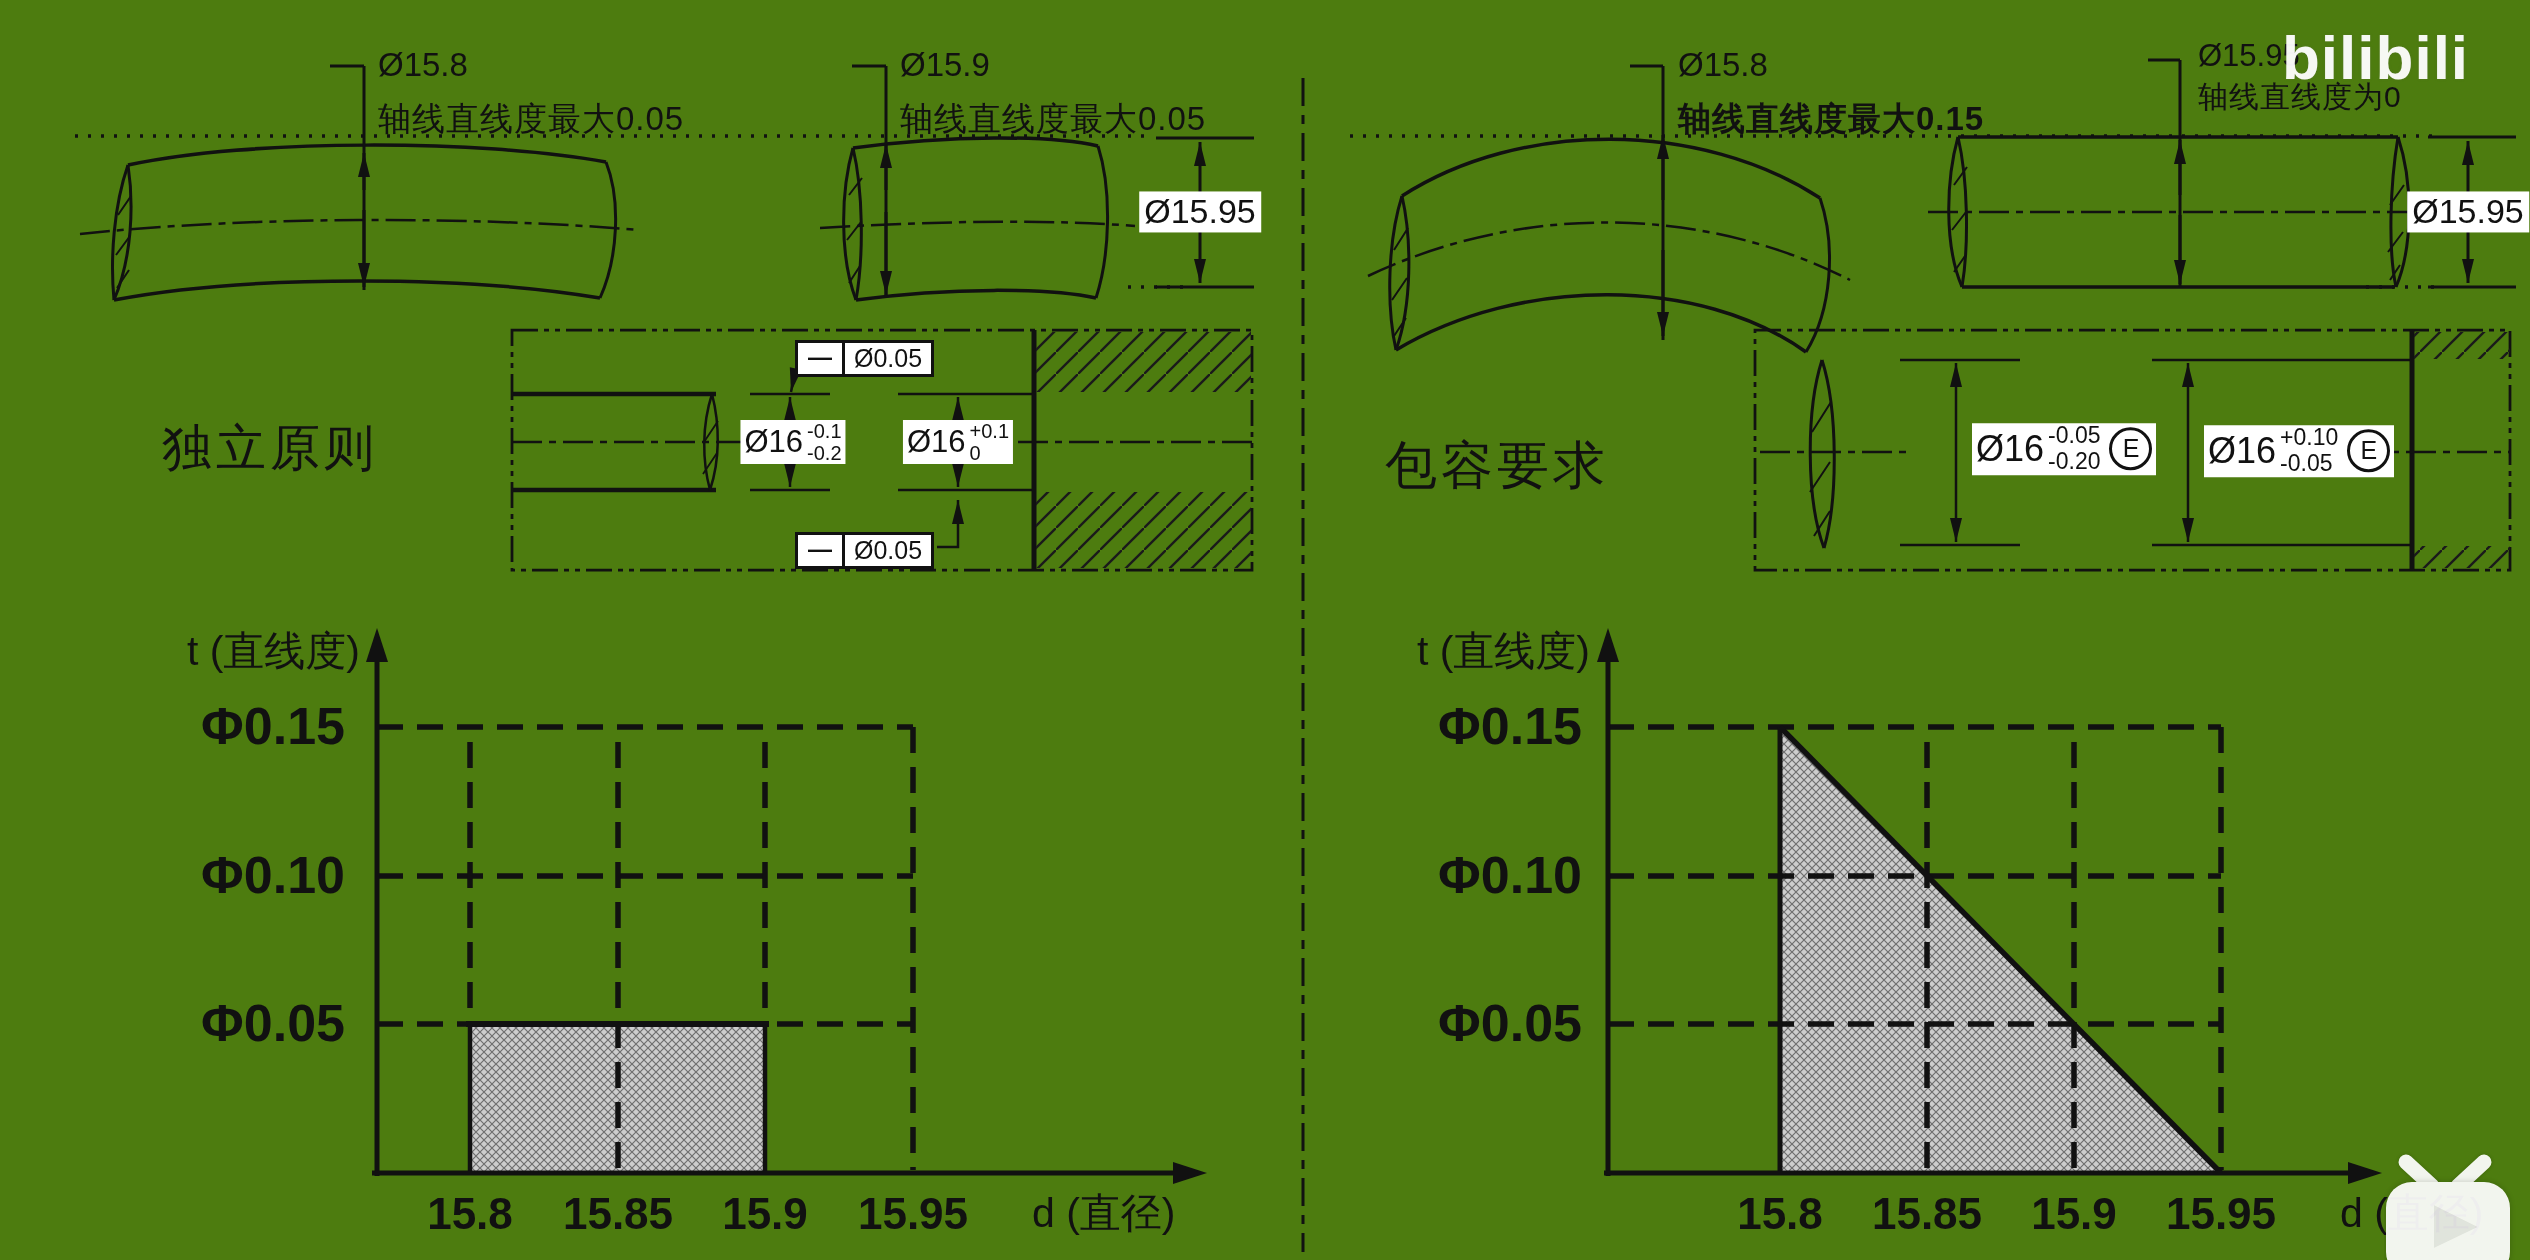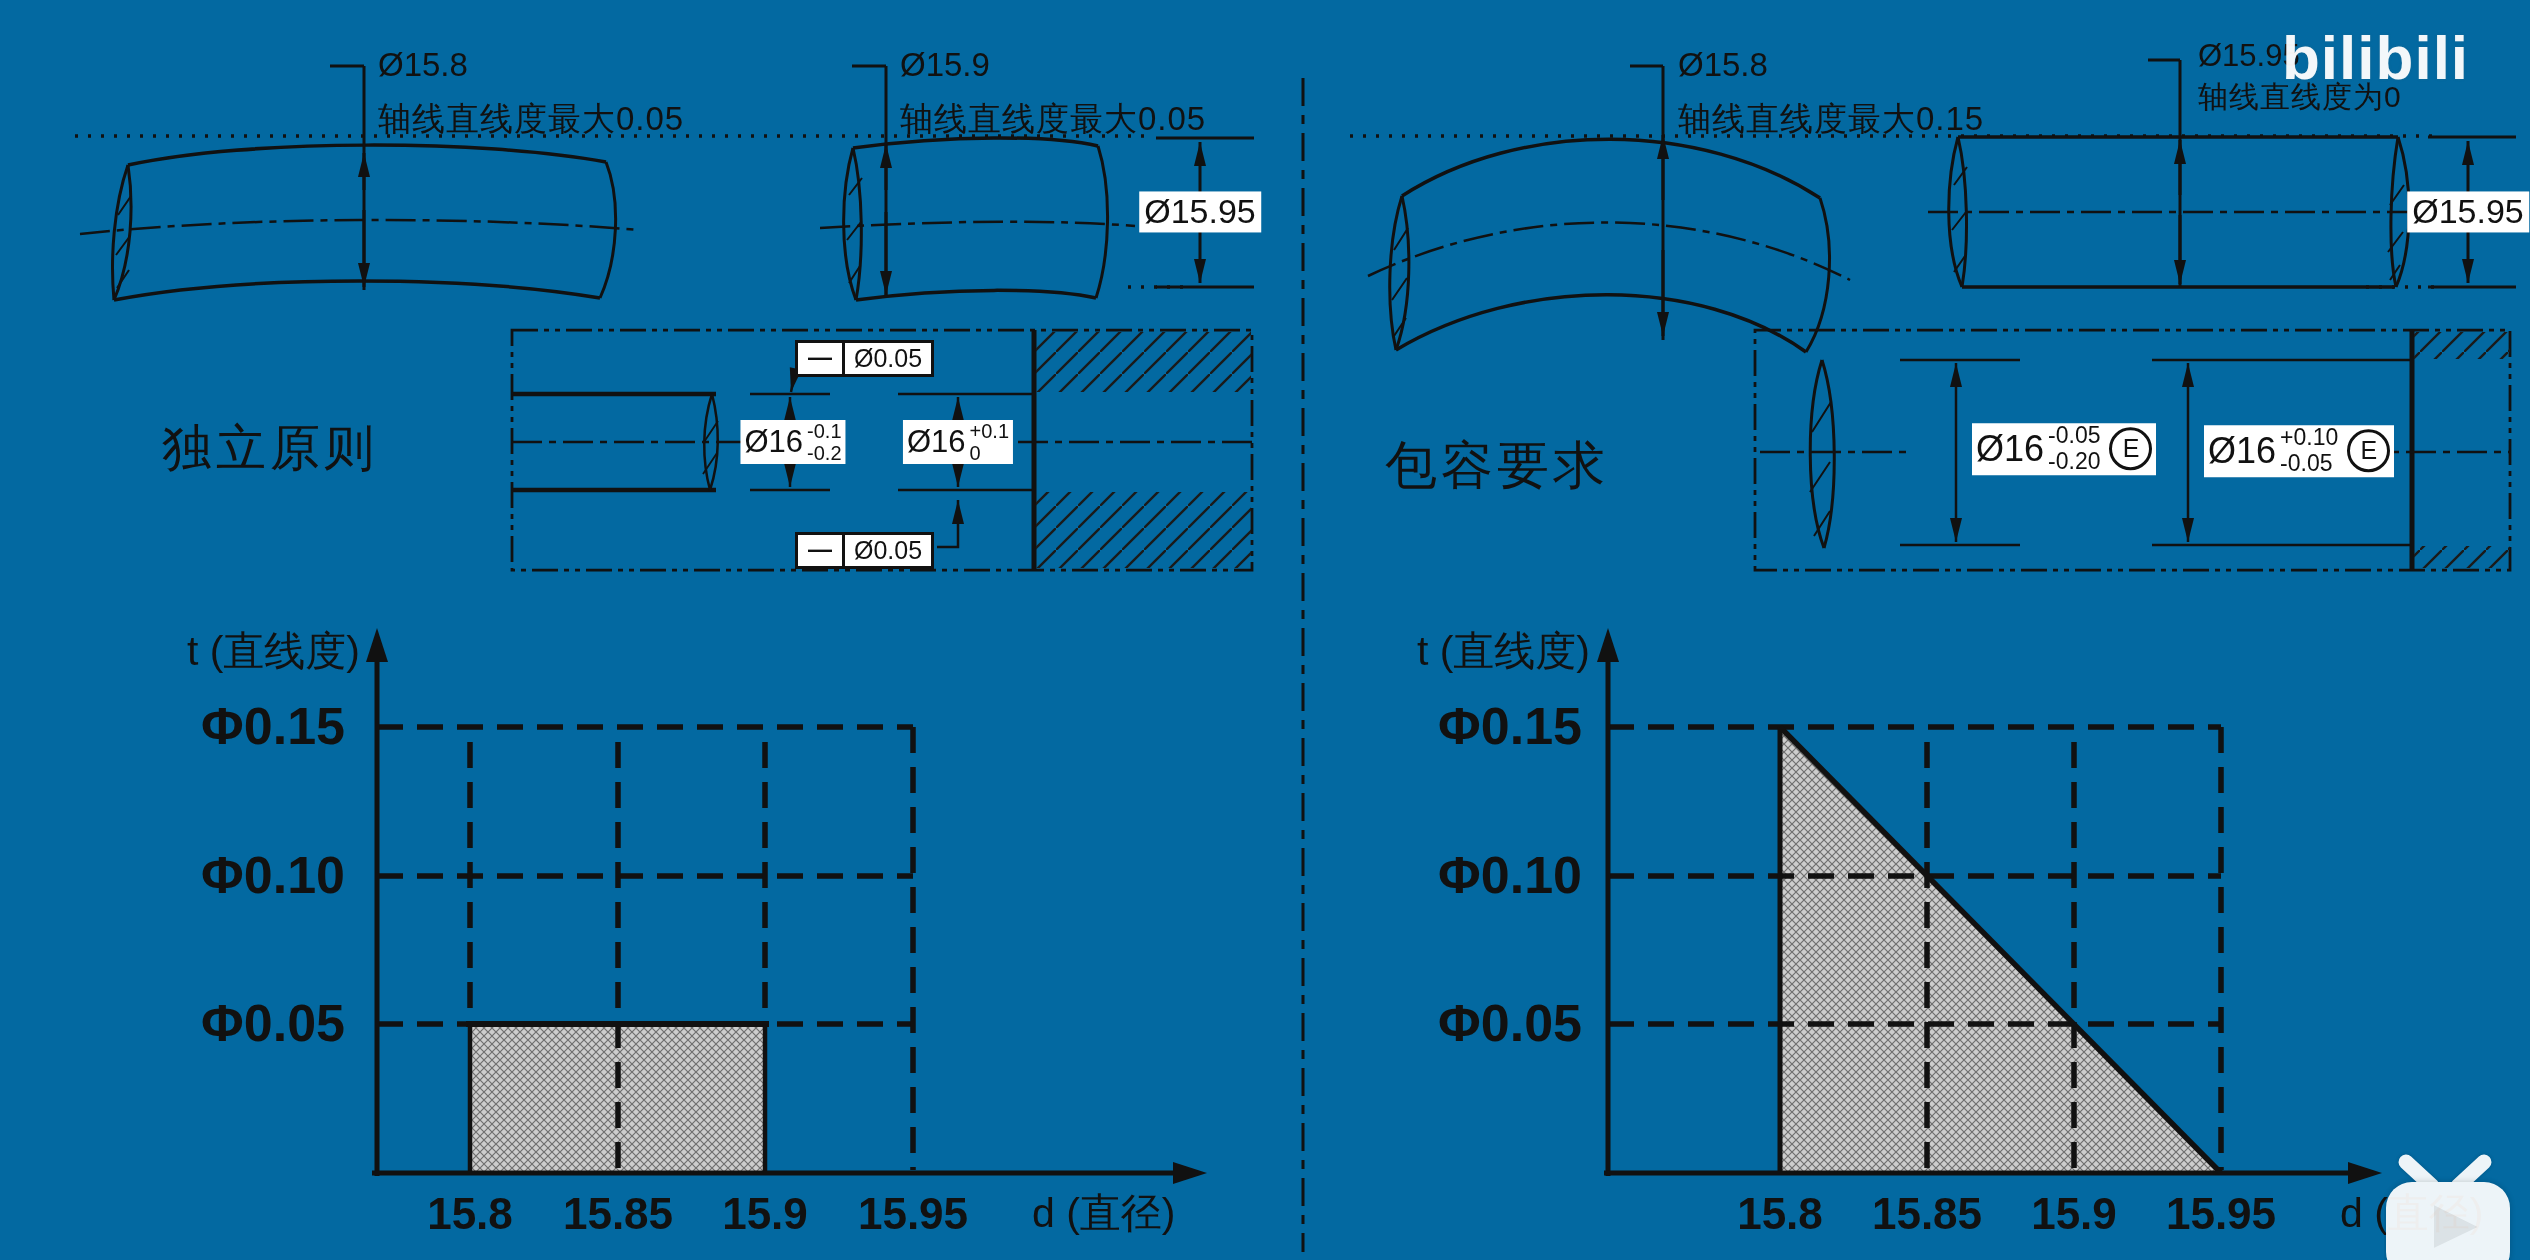--- a/index.html
+++ b/index.html
@@ -1,16 +1,16 @@
 <!DOCTYPE html>
 <html><head>
 <meta charset="utf-8">
 <style>
   html,body{margin:0;padding:0;background:#fff;}
-  #canvas{position:relative;width:2530px;height:1260px;background:#0369a1;overflow:hidden;
+  #canvas{position:relative;width:2530px;height:1260px;background:#4d7c0f;overflow:hidden;
           font-family:"Liberation Sans","DejaVu Sans",sans-serif;color:#111;}
   #lineart{position:absolute;left:0;top:0;}
   .lbl{position:absolute;color:#111;white-space:nowrap;line-height:1.15;}
   .cy{transform:translateY(-50%);}
   .cxy{transform:translate(-50%,-50%);}
   .callout-d{font-size:33px;}
   .callout-n{font-size:33px;letter-spacing:1px;margin-top:12px;}
   .principle{font-size:50px;letter-spacing:4px;}
   .envdim{font-size:34px;background:#fff;padding:1px 5px;}
   .ytick{font-size:52px;font-weight:600;width:150px;text-align:right;}
@@ -249,21 +249,21 @@
 <span class="lbl ytick cy" style="left:195px;top:727px;">Φ0.15</span>
 <span class="lbl ytick cy" style="left:195px;top:876px;">Φ0.10</span>
 <span class="lbl ytick cy" style="left:195px;top:1024px;">Φ0.05</span>
 <span class="lbl xtick cxy" style="left:470px;top:1214px;">15.8</span>
 <span class="lbl xtick cxy" style="left:618px;top:1214px;">15.85</span>
 <span class="lbl xtick cxy" style="left:765px;top:1214px;">15.9</span>
 <span class="lbl xtick cxy" style="left:913px;top:1214px;">15.95</span>
 <span class="lbl axlab cy" style="left:1032px;top:1214px;">d (直径)</span>
 
 <span class="lbl callout-d" style="left:1678px;top:46px;">Ø15.8</span>
-<span class="lbl callout-n" style="left:1678px;top:88px;">轴线直线度最大0.15</span>
+<span class="lbl callout-n" style="left:1678px;top:88px;font-weight:bold;">轴线直线度最大0.15</span>
 <span class="lbl" style="left:2198px;top:38px;font-size:31px;">Ø15.95</span>
 <span class="lbl" style="left:2198px;top:80px;font-size:30px;letter-spacing:1px;">轴线直线度为0</span>
 <span class="lbl envdim cxy" style="left:2468px;top:212px;">Ø15.95</span>
 <span class="lbl principle" style="left:1385px;top:436px;font-size:52px;">包容要求</span>
 
 <span class="lbl dim env cy" style="left:1972px;top:449px;">
   <span class="nom">Ø16</span>
   <span class="stack">
     <span>-0.05</span>
     <span>-0.20</span>

